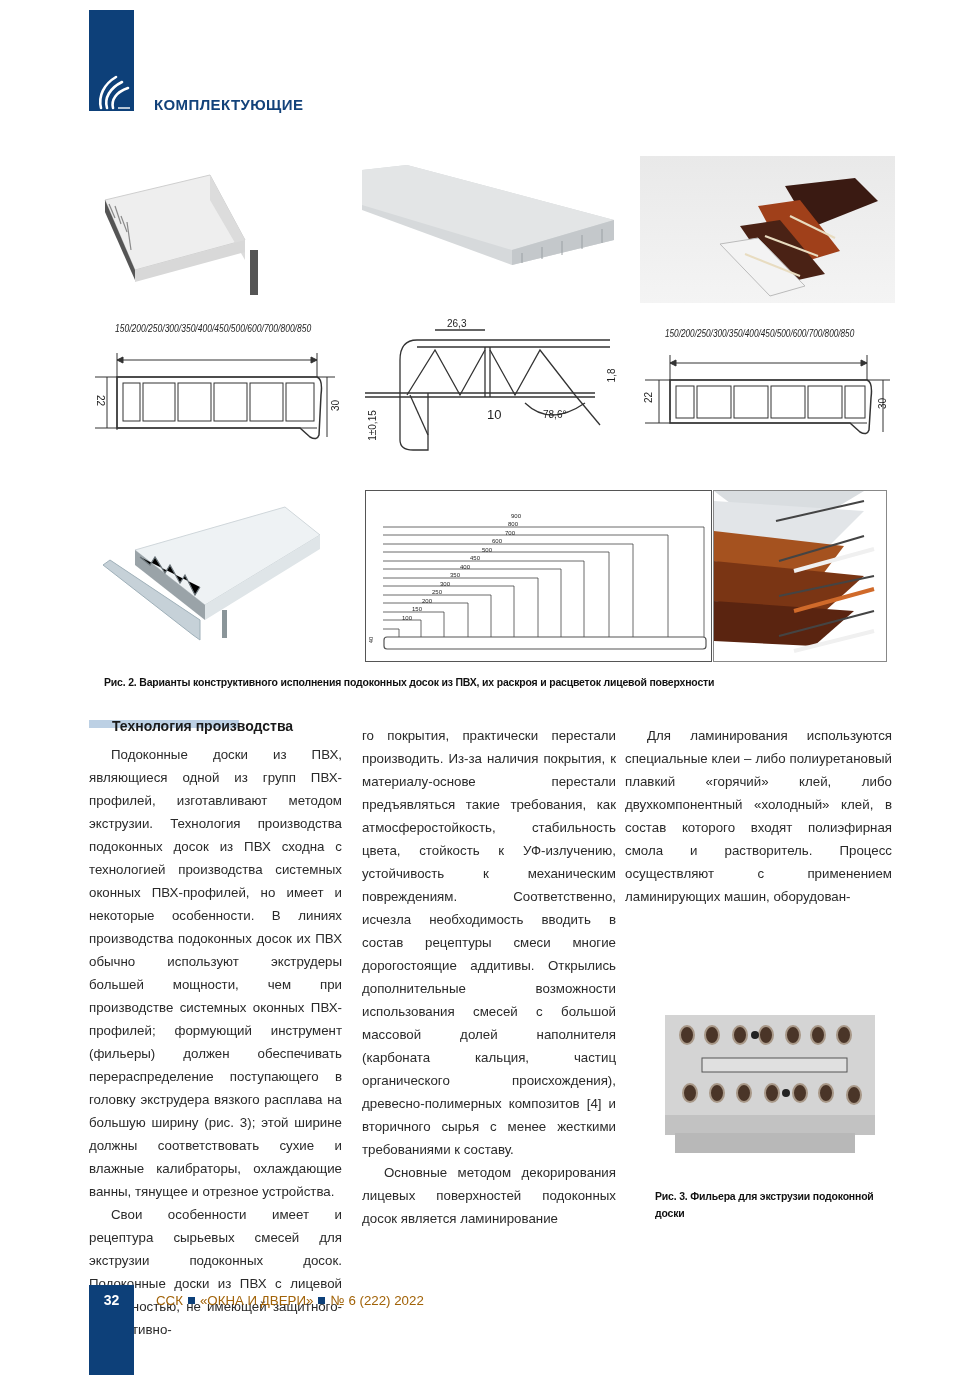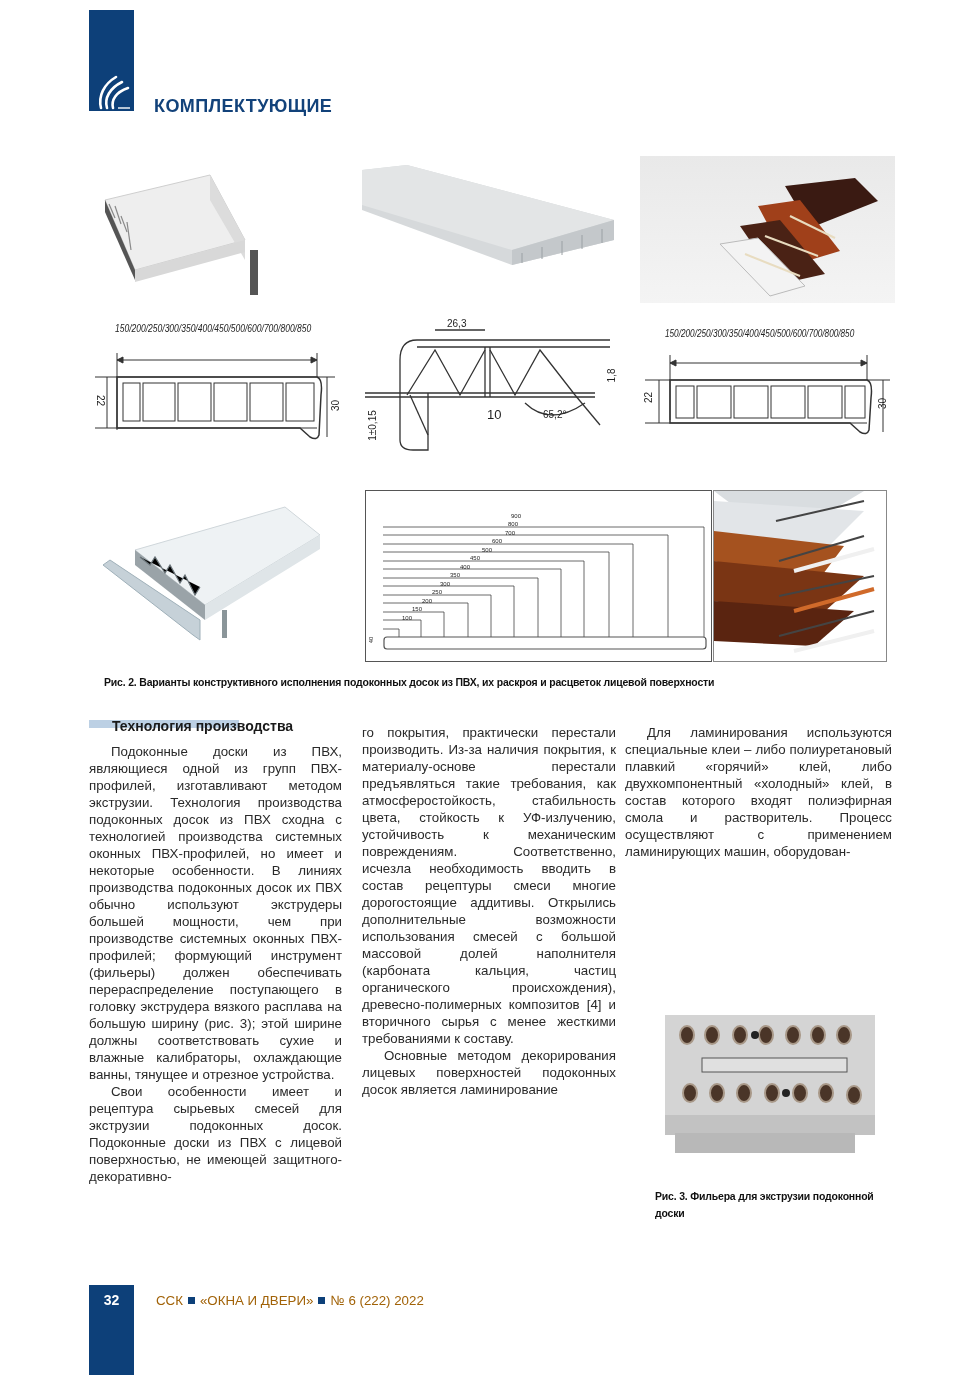--- a/index.html
+++ b/index.html
@@ -1,26 +1,26 @@
 <!DOCTYPE html>
 <html><head>
 <meta charset="utf-8">
 <style>
   html, body { margin:0; padding:0; background:#ffffff; }
   body { width:980px; height:1385px; position:relative; overflow:hidden; font-family:"Liberation Sans", sans-serif; color:#1f1f1f; }
   .abs { position:absolute; }
   
   .hdr-bar { left:89px; top:10px; width:45px; height:101px; background:#0d4079; }
   .hdr-logo { left:92px; top:68px; width:40px; height:42px; }
-  .section-label { left:154px; top:96px; font-size:18px; font-weight:bold; color:#12427a; letter-spacing:0.4px; }
+  .section-label { left:154px; top:96px; font-size:15px; font-weight:bold; color:#12427a; letter-spacing:0.4px; }
   
   .img { overflow:hidden; }
   .caption { font-family:"Liberation Sans", sans-serif; font-weight:bold; font-size:11.4px; color:#111; letter-spacing:-0.2px; transform:scaleX(0.92); transform-origin:left top; white-space:nowrap; }
   
-  .col { font-size:13.3px; line-height:17px; color:#2a2a2a; text-align:justify; }
+  .col { font-size:13.3px; line-height:23px; color:#2a2a2a; text-align:justify; }
   .col p { margin:0; text-indent:22px; }
   .col p.noindent { text-indent:0; }
   .subhead { font-weight:bold; font-size:14px; color:#1a1a1a; position:relative; }
   .subhead-bar { left:89px; top:720px; width:150px; height:8px; background:#bcd0e4; }
   
   .ftr-bar { left:89px; top:1285px; width:45px; height:90px; background:#0d4079; }
   .page-num { left:89px; top:1292px; width:45px; text-align:center; color:#fff; font-weight:bold; font-size:14px; }
   .footer-text { left:156px; top:1293px; font-size:13.3px; color:#a16207; white-space:nowrap; }
   .sq { display:inline-block; width:7px; height:7px; background:#0d4079; margin:0 5px 2px 5px; vertical-align:middle; }
 </style>
@@ -120,21 +120,21 @@
       <line x1="120" y1="32" x2="120" y2="82"></line>
         <line x1="125" y1="32" x2="125" y2="82"></line>
       <line x1="45" y1="80" x2="63" y2="120"></line>
       <line x1="210" y1="80" x2="235" y2="110"></line>
       <line x1="70" y1="15" x2="120" y2="15"></line>
       <path d="M160,88 Q185,112 220,88"></path>
     </g>
   </svg>
   <div class="abs" style="left:82px;top:3px;font-size:10px;">26,3</div>
   <div class="abs" style="left:122px;top:92px;font-size:13px;">10</div>
-  <div class="abs" style="left:178px;top:94px;font-size:10px;">65,2°</div>
+  <div class="abs" style="left:178px;top:94px;font-size:10px;">78,6°</div>
   <div class="abs" style="left:240px;top:55px;font-size:10px;transform:rotate(-90deg);">1,8</div>
   <div class="abs" style="left:-8px;top:105px;font-size:10px;transform:rotate(-90deg);">1±0,15</div>
 </div>
 
 <div class="abs" style="left:645px;top:320px;width:250px;height:130px;">
   <div class="abs" style="left:20px;top:8px;font-size:10px;font-style:italic;color:#222;transform:scaleX(0.82);transform-origin:left top;white-space:nowrap;">150/200/250/300/350/400/450/500/600/700/800/850</div>
   <svg class="abs" style="left:0;top:0;" width="250" height="130" viewBox="0 0 250 130">
     <g stroke="#333" fill="none" stroke-width="1">
       <line x1="25" y1="43" x2="222" y2="43"></line>
         <polygon points="25,43 31,40 31,46" fill="#333"></polygon>

